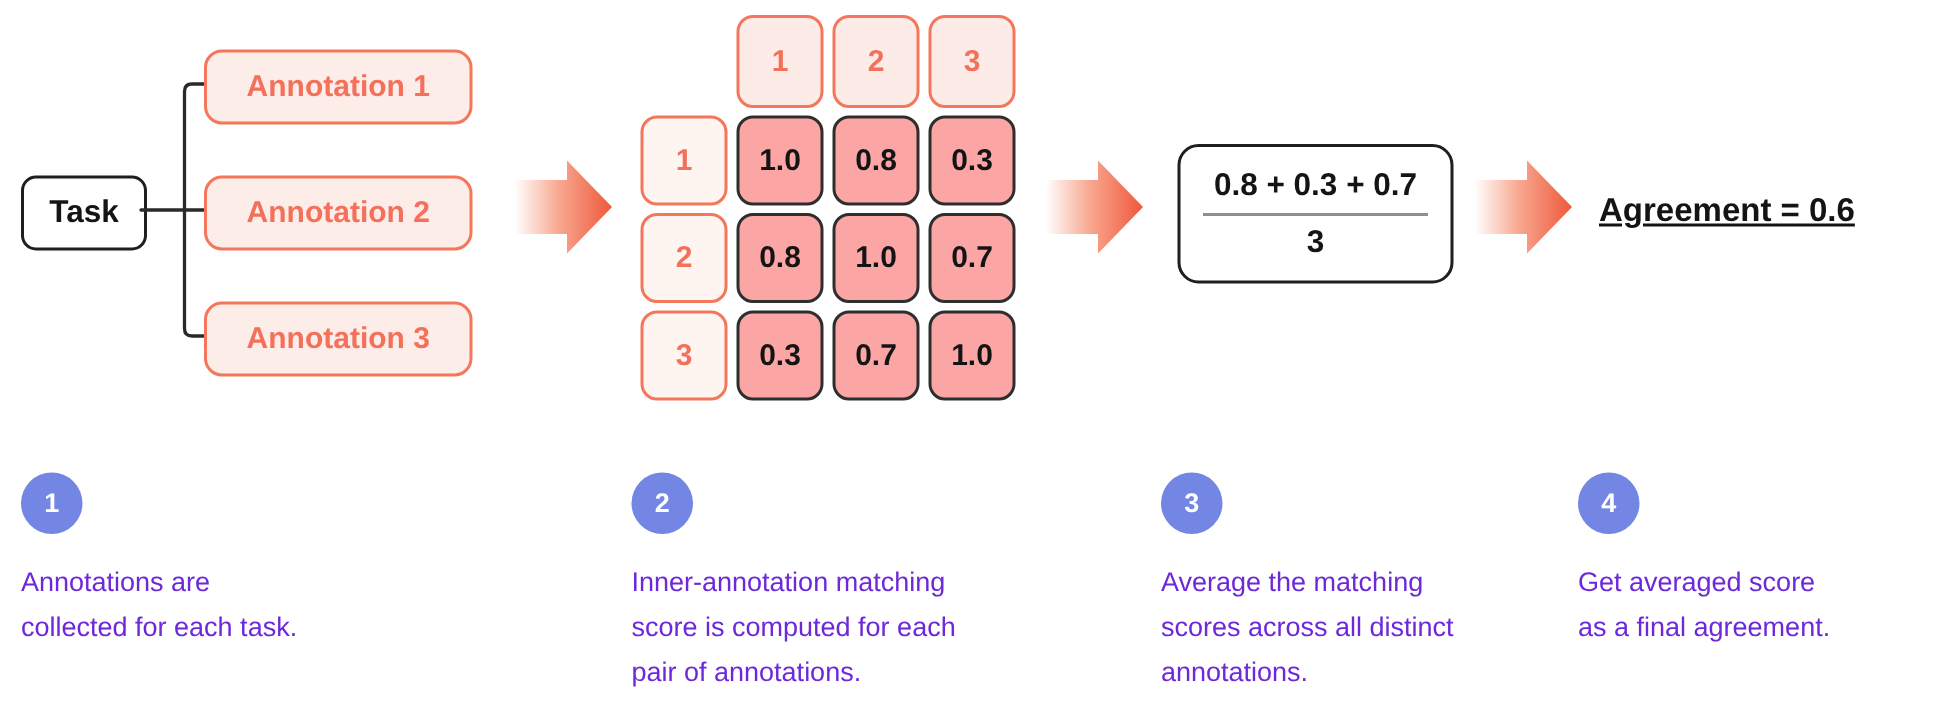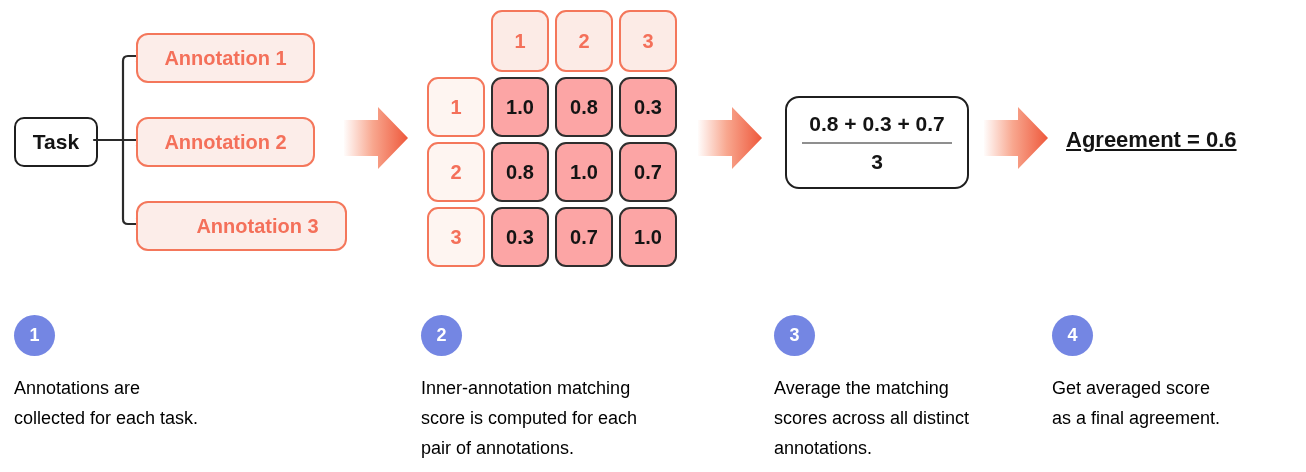--- a/index.html
+++ b/index.html
@@ -17,21 +17,21 @@
     font-size:21px; font-weight:700; color:#141414;
   }
 
   
   .anno-box {
     left:136px; width:175px; height:46px;
     border:2px solid #f4775b; border-radius:12px; background:#fcede9;
     display:flex; align-items:center; justify-content:center;
     font-size:20px; font-weight:700; color:#f4705a;
   }
-  .anno-1 { top:33px; } .anno-2 { top:117px; } .anno-3 { top:201px;padding-left:32px; }
+  .anno-1 { top:33px; } .anno-2 { top:117px; } .anno-3 { top:201px; }
 
   
   .connector { left:90px; top:20px; width:70px; height:225px; }
   .connector path { fill:none; stroke:#2a2a2a; stroke-width:2.2; stroke-linecap:round; stroke-linejoin:round; }
 
   
   .flow-arrow { width:66px; height:68px; top:104px; }
   .fa-1 { left:344px; } .fa-2 { left:698px; } .fa-3 { left:984px; }
 
   
@@ -63,21 +63,21 @@
   .result-label { left:1066px; top:127px; font-size:22px; font-weight:700; color:#141414;text-decoration:underline; }
 
   
   .step { top:315px; }
   .step-1 { left:14px; } .step-2 { left:421px; } .step-3 { left:774px; } .step-4 { left:1052px; }
   .step-circle {
     width:41px; height:41px; border-radius:50%; background:#7486e3;
     display:flex; align-items:center; justify-content:center;
     color:#ffffff; font-size:18px; font-weight:700;
   }
-  .step-text { margin-top:17px; font-size:18px; line-height:30px; color:#000000; }
+  .step-text { margin-top:17px; font-size:18px; line-height:30px; color:#6d28d9; }
   .step-text div { white-space:nowrap; }
 </style>
 </head>
 <body>
 
 <div class="canvas">
 
   <div class="abs task-box">
     <span>Task</span>
   </div>

